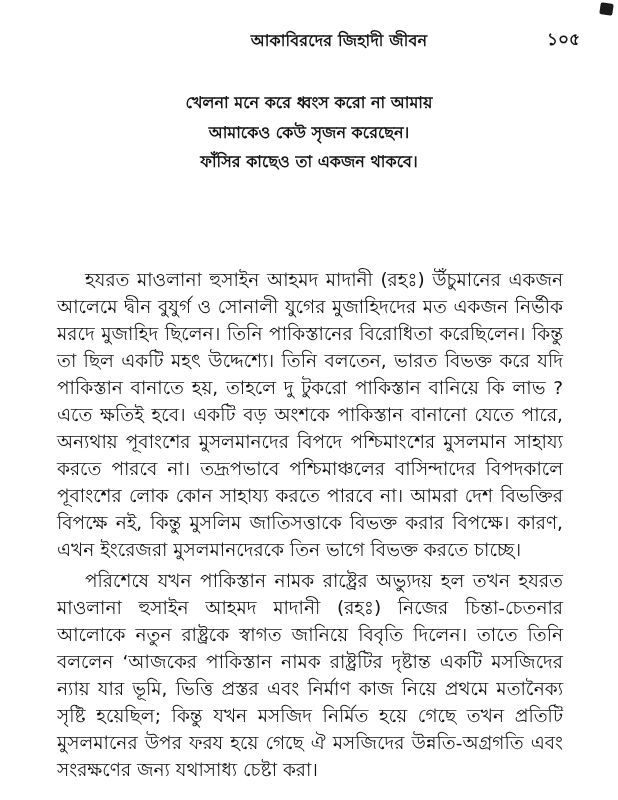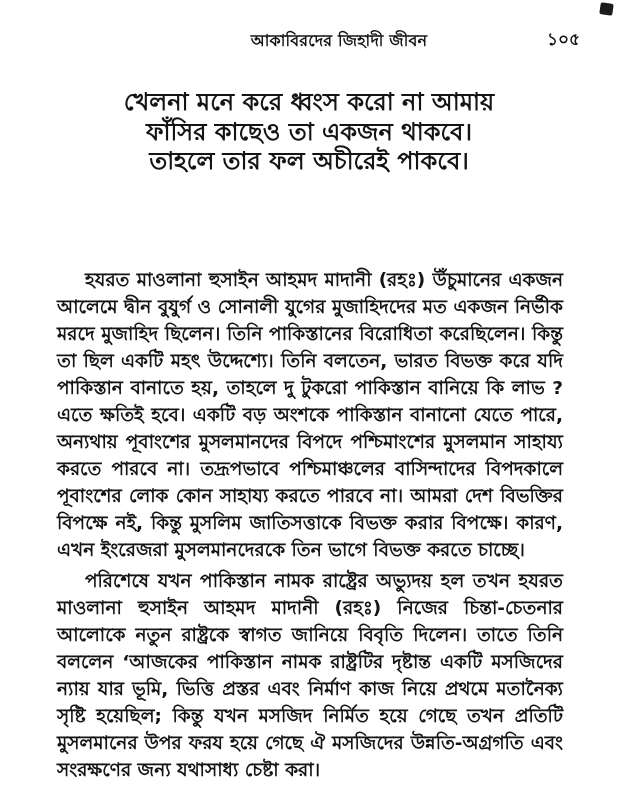--- a/index.html
+++ b/index.html
@@ -43,53 +43,53 @@
     right: 38px;
     font-size: 17px;
     font-weight: 600;
   }
   .poem {
     position: absolute;
     top: 88px;
     left: 0;
     width: 100%;
     text-align: center;
-    font-size: 24px;
+    font-size: 16px;
     line-height: 29.5px;
     font-weight: 600;
   }
   .poem-line { white-space: nowrap; }
   .body-text {
     position: absolute;
     top: 266px;
     left: 57px;
     width: 506px;
     font-size: 18.5px;
     line-height: 27px;
     text-align: justify;
-    font-weight: 700;
+    font-weight: 400;
   }
   .para { text-indent: 28px; }
   .para + .para { margin-top: 4px; }
 </style>
 </head>
 <body>
 
 <div class="page">
 
   <div class="scan-artifact"></div>
 
   <div class="running-head">আকাবিরদের জিহাদী জীবন</div>
 
   <div class="page-number">১০৫</div>
 
   <section class="poem">
     <div class="poem-line">খেলনা মনে করে ধ্বংস করো না আমায়</div>
+    <div class="poem-line">আমাকেও কেউ সৃজন করেছেন।</div>
     <div class="poem-line">ফাঁসির কাছেও তা একজন থাকবে।</div>
-    <div class="poem-line">তাহলে তার ফল অচীরেই পাকবে।</div>
   </section>
 
   <section class="body-text">
     <p class="para">হযরত মাওলানা হুসাইন আহমদ মাদানী (রহঃ) উঁচুমানের একজন আলেমে দ্বীন বুযুর্গ ও সোনালী যুগের মুজাহিদদের মত একজন নির্ভীক মরদে মুজাহিদ ছিলেন। তিনি পাকিস্তানের বিরোধিতা করেছিলেন। কিন্তু তা ছিল একটি মহৎ উদ্দেশ্যে। তিনি বলতেন, ভারত বিভক্ত করে যদি পাকিস্তান বানাতে হয়, তাহলে দু টুকরো পাকিস্তান বানিয়ে কি লাভ ? এতে ক্ষতিই হবে। একটি বড় অংশকে পাকিস্তান বানানো যেতে পারে, অন্যথায় পূবাংশের মুসলমানদের বিপদে পশ্চিমাংশের মুসলমান সাহায্য করতে পারবে না। তদ্রূপভাবে পশ্চিমাঞ্চলের বাসিন্দাদের বিপদকালে পূবাংশের লোক কোন সাহায্য করতে পারবে না। আমরা দেশ বিভক্তির বিপক্ষে নই, কিন্তু মুসলিম জাতিসত্তাকে বিভক্ত করার বিপক্ষে। কারণ, এখন ইংরেজরা মুসলমানদেরকে তিন ভাগে বিভক্ত করতে চাচ্ছে।</p>
     <p class="para">পরিশেষে যখন পাকিস্তান নামক রাষ্ট্রের অভ্যুদয় হল তখন হযরত মাওলানা হুসাইন আহমদ মাদানী (রহঃ) নিজের চিন্তা-চেতনার আলোকে নতুন রাষ্ট্রকে স্বাগত জানিয়ে বিবৃতি দিলেন। তাতে তিনি বললেন ‘আজকের পাকিস্তান নামক রাষ্ট্রটির দৃষ্টান্ত একটি মসজিদের ন্যায় যার ভূমি, ভিত্তি প্রস্তর এবং নির্মাণ কাজ নিয়ে প্রথমে মতানৈক্য সৃষ্টি হয়েছিল; কিন্তু যখন মসজিদ নির্মিত হয়ে গেছে তখন প্রতিটি মুসলমানের উপর ফরয হয়ে গেছে ঐ মসজিদের উন্নতি-অগ্রগতি এবং সংরক্ষণের জন্য যথাসাধ্য চেষ্টা করা।</p>
   </section>
 
 </div>
 
 </body></html>

